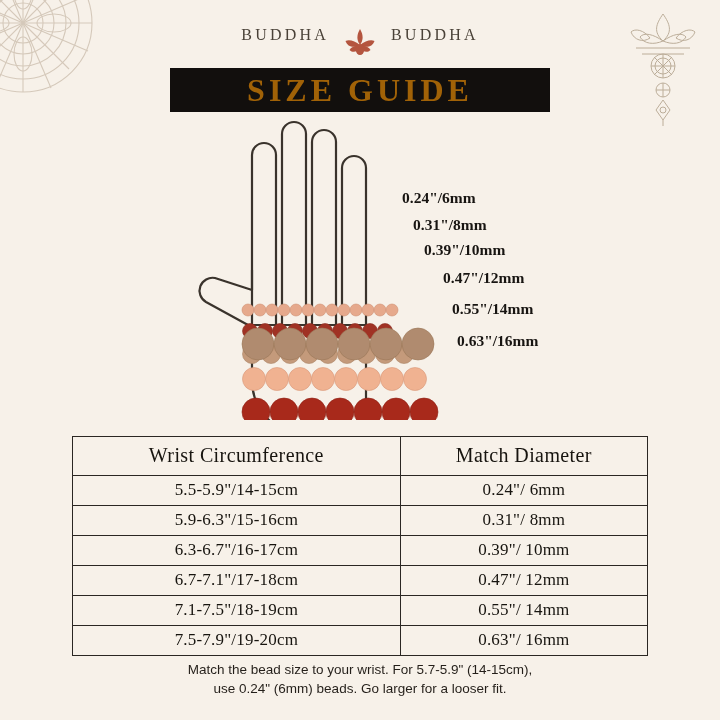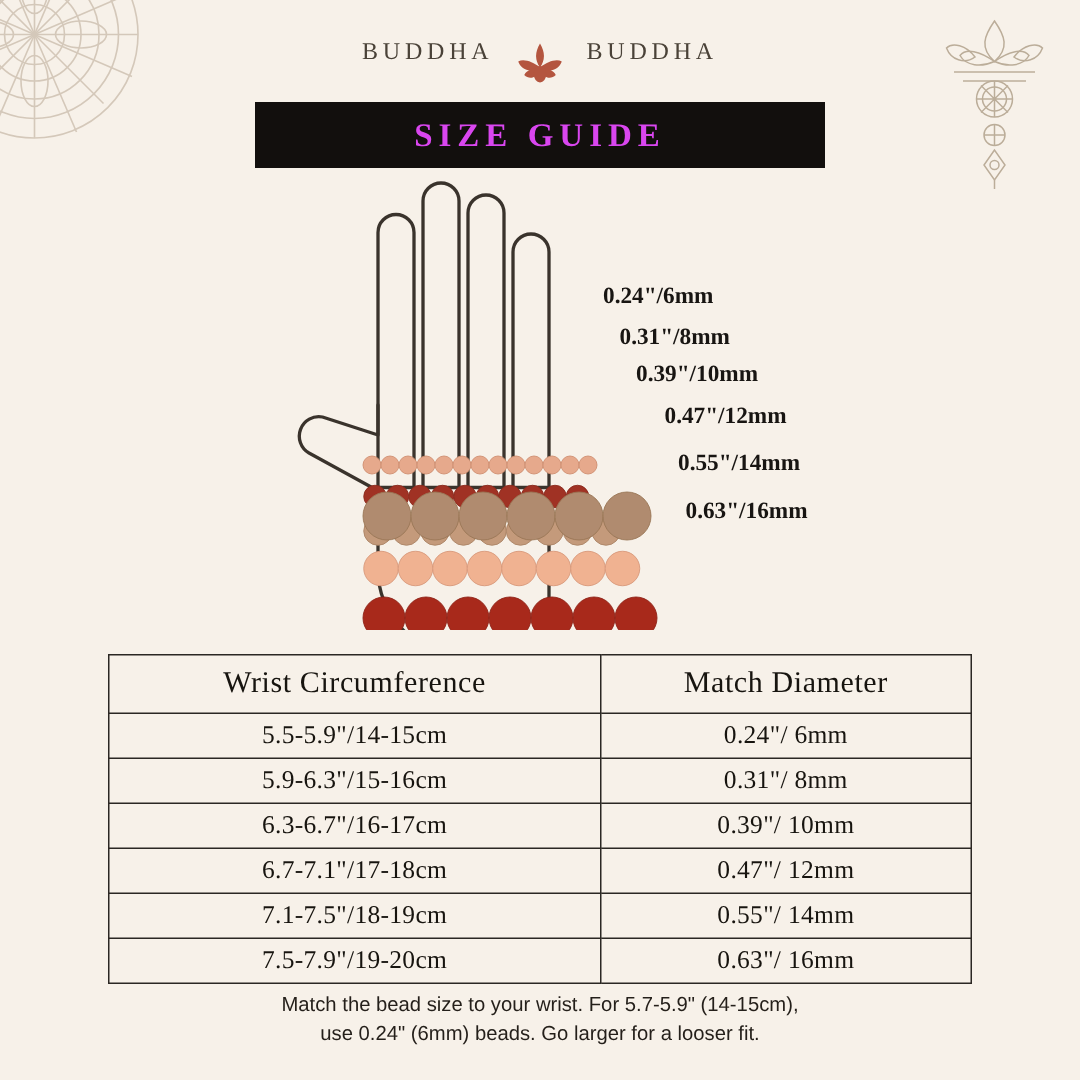--- a/index.html
+++ b/index.html
@@ -65,22 +65,22 @@
     left: 50%;
     transform: translateX(-50%);
     width: 380px;
     height: 44px;
     background: #120f0d;
     display: flex;
     align-items: center;
     justify-content: center;
   }
   .title-banner .title-text {
-    color: #d946ef;
-    font-size: 22px;
+    color: #a16207;
+    font-size: 32px;
     letter-spacing: 4px;
     font-weight: 700;
     font-family: "Liberation Serif", serif;
   }
 
   
   .illustration {
     position: absolute;
     top: 120px;
     left: 0;

